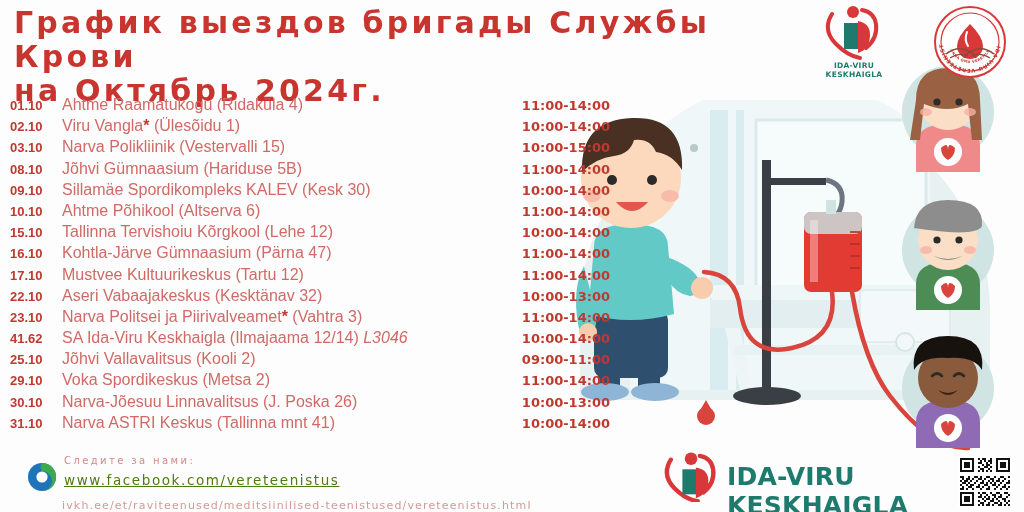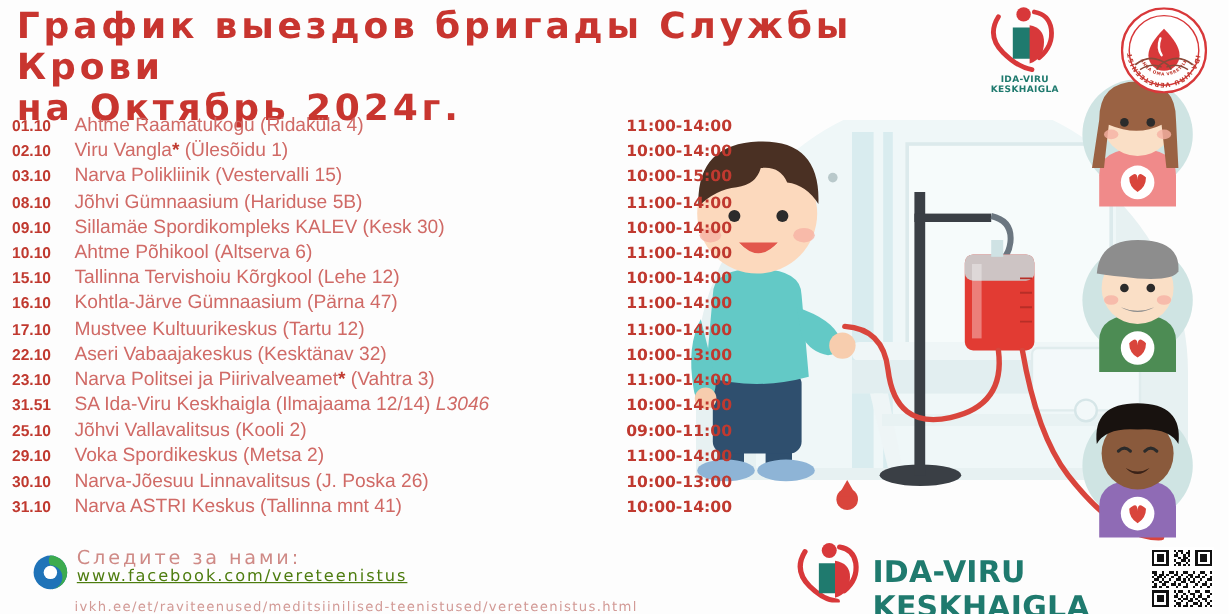--- a/index.html
+++ b/index.html
@@ -46,21 +46,21 @@
     font-size:13.5px; font-weight:bold; color:#c8352f;
     font-family:"DejaVu Sans", sans-serif;
   }
 
   
   .follow-icon {
     position:absolute; left:27px; top:462px; width:30px; height:30px;
   }
   .follow-label {
     position:absolute; left:64px; top:455px;
-    font-size:16px; letter-spacing:2.4px; color:#cf8a86;
+    font-size:10px; letter-spacing:2.4px; color:#cf8a86;
     font-family:"DejaVu Sans", sans-serif;
   }
   .follow-fb {
     position:absolute; left:64px; top:472px;
     font-size:13.5px; letter-spacing:1.6px; color:#4d7c0f;
     font-family:"DejaVu Sans", sans-serif;
     text-decoration:underline;
   }
   .follow-url {
     position:absolute; left:62px; top:499px;
@@ -269,21 +269,21 @@
       <span class="date">22.10</span>
       <span class="place">Aseri Vabaajakeskus (Kesktänav 32)</span>
       <span class="time">10:00-13:00</span>
     </div>
     <div class="row">
       <span class="date">23.10</span>
       <span class="place">Narva Politsei ja Piirivalveamet<span class="star">*</span> (Vahtra 3)</span>
       <span class="time">11:00-14:00</span>
     </div>
     <div class="row">
-      <span class="date">31.51</span>
+      <span class="date">41.62</span>
       <span class="place">SA Ida-Viru Keskhaigla (Ilmajaama 12/14) <span class="code">L3046</span></span>
       <span class="time">10:00-14:00</span>
     </div>
     <div class="row">
       <span class="date">25.10</span>
       <span class="place">Jõhvi Vallavalitsus (Kooli 2)</span>
       <span class="time">09:00-11:00</span>
     </div>
     <div class="row">
       <span class="date">29.10</span>

